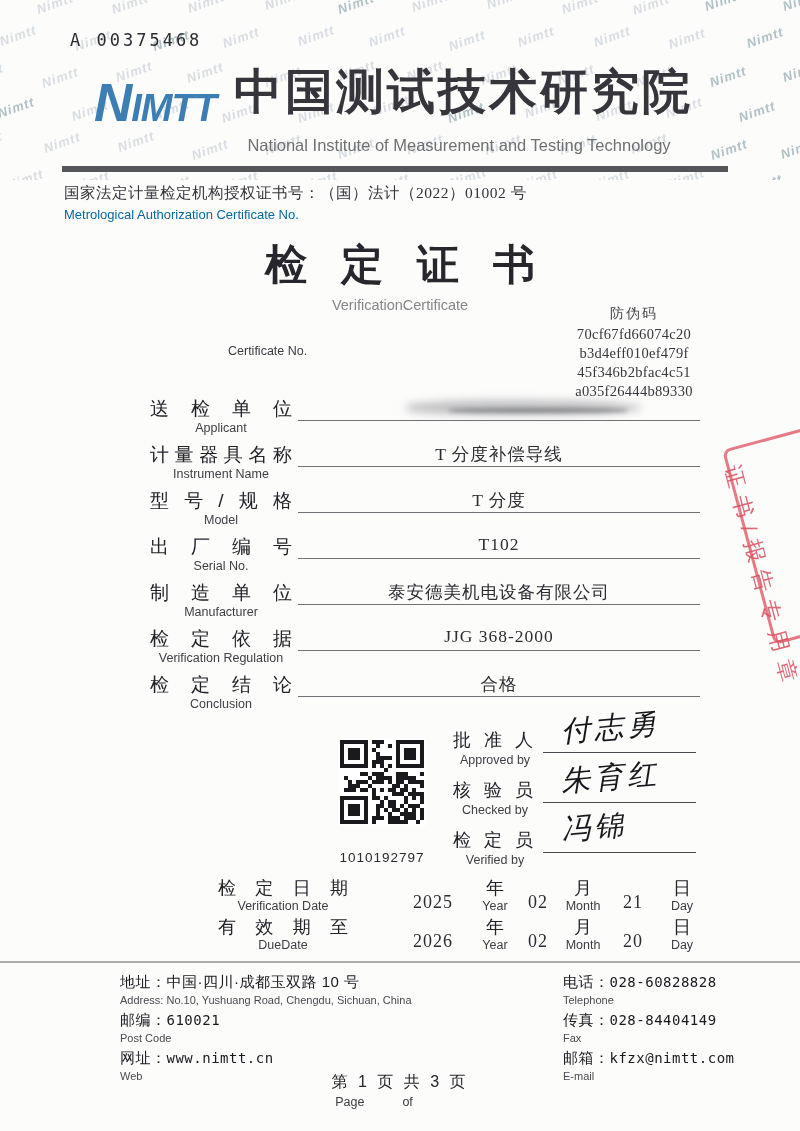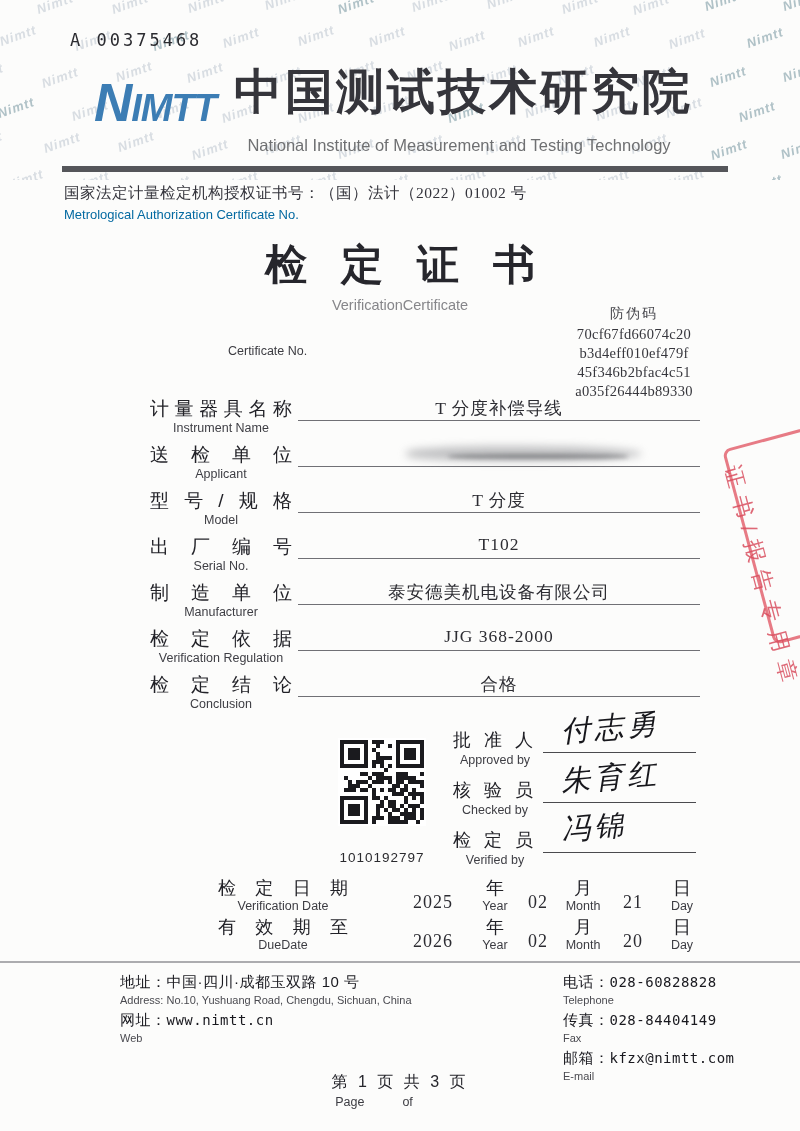--- a/index.html
+++ b/index.html
@@ -192,31 +192,31 @@
   <div class="z anti">
     <div class="lbl serif">防伪码</div>
     <div class="ln serif">70cf67fd66074c20</div>
     <div class="ln serif">b3d4eff010ef479f</div>
     <div class="ln serif">45f346b2bfac4c51</div>
     <div class="ln serif">a035f26444b89330</div>
   </div>
 
   <div class="z fields">
     <div class="frow">
-      <div class="flabel">计量器具名称</div>
-      <div class="fline serif">T 分度补偿导线</div>
-      <div class="fen">Instrument Name</div>
-    </div>
-    <div class="frow">
       <div class="flabel">送检单位</div>
       <div class="fline">
           <span class="smudge"></span>
           <span class="smudge2"></span>
         </div>
       <div class="fen">Applicant</div>
+    </div>
+    <div class="frow">
+      <div class="flabel">计量器具名称</div>
+      <div class="fline serif">T 分度补偿导线</div>
+      <div class="fen">Instrument Name</div>
     </div>
     <div class="frow">
       <div class="flabel">型号/规格</div>
       <div class="fline serif">T 分度</div>
       <div class="fen">Model</div>
     </div>
     <div class="frow">
       <div class="flabel">出厂编号</div>
       <div class="fline serif">T102</div>
       <div class="fen">Serial No.</div>
@@ -525,20 +525,24 @@
   </div>
 
   <div class="z hr"></div>
 
   <div class="fcol left">
     <div class="fitem">
       <div class="fcn"><span>地址：</span><span>中国·四川·成都玉双路 10 号</span></div>
       <div class="fenl">Address: No.10, Yushuang Road, Chengdu, Sichuan, China</div>
     </div>
     <div class="fitem">
+      <div class="fcn"><span>邮编：</span><span class="v">610021</span></div>
+      <div class="fenl">Post Code</div>
+    </div>
+    <div class="fitem">
       <div class="fcn"><span>网址：</span><span class="v">www.nimtt.cn</span></div>
       <div class="fenl">Web</div>
     </div>
   </div>
 
   <div class="fcol right">
     <div class="fitem">
       <div class="fcn"><span>电话：</span><span class="v">028-60828828</span></div>
       <div class="fenl">Telephone</div>
     </div>

